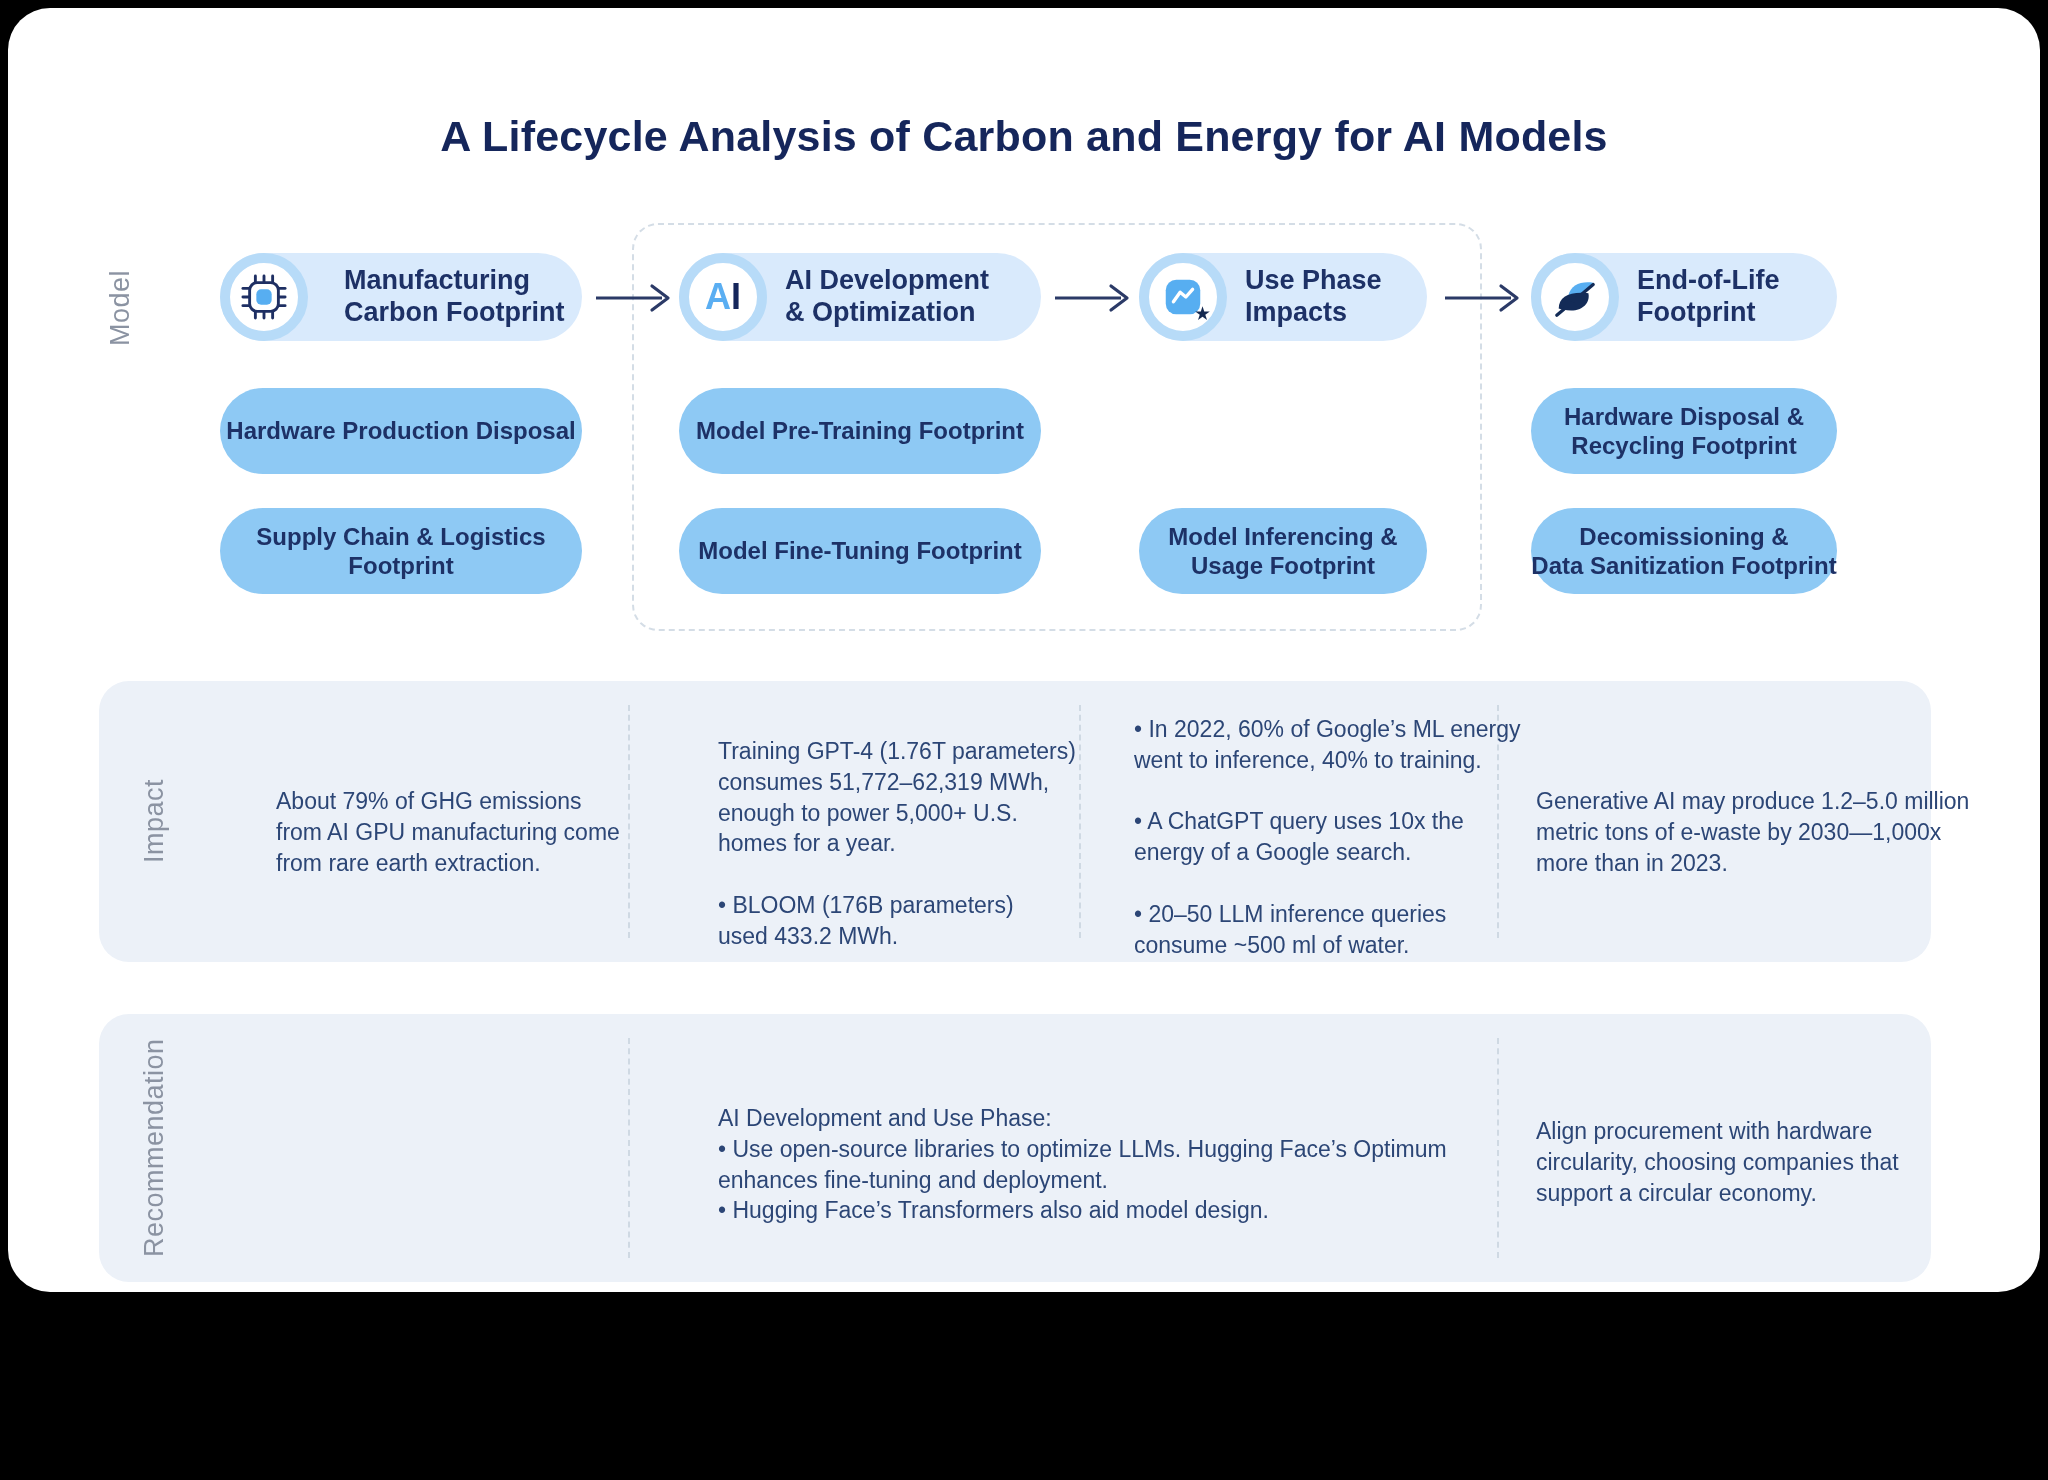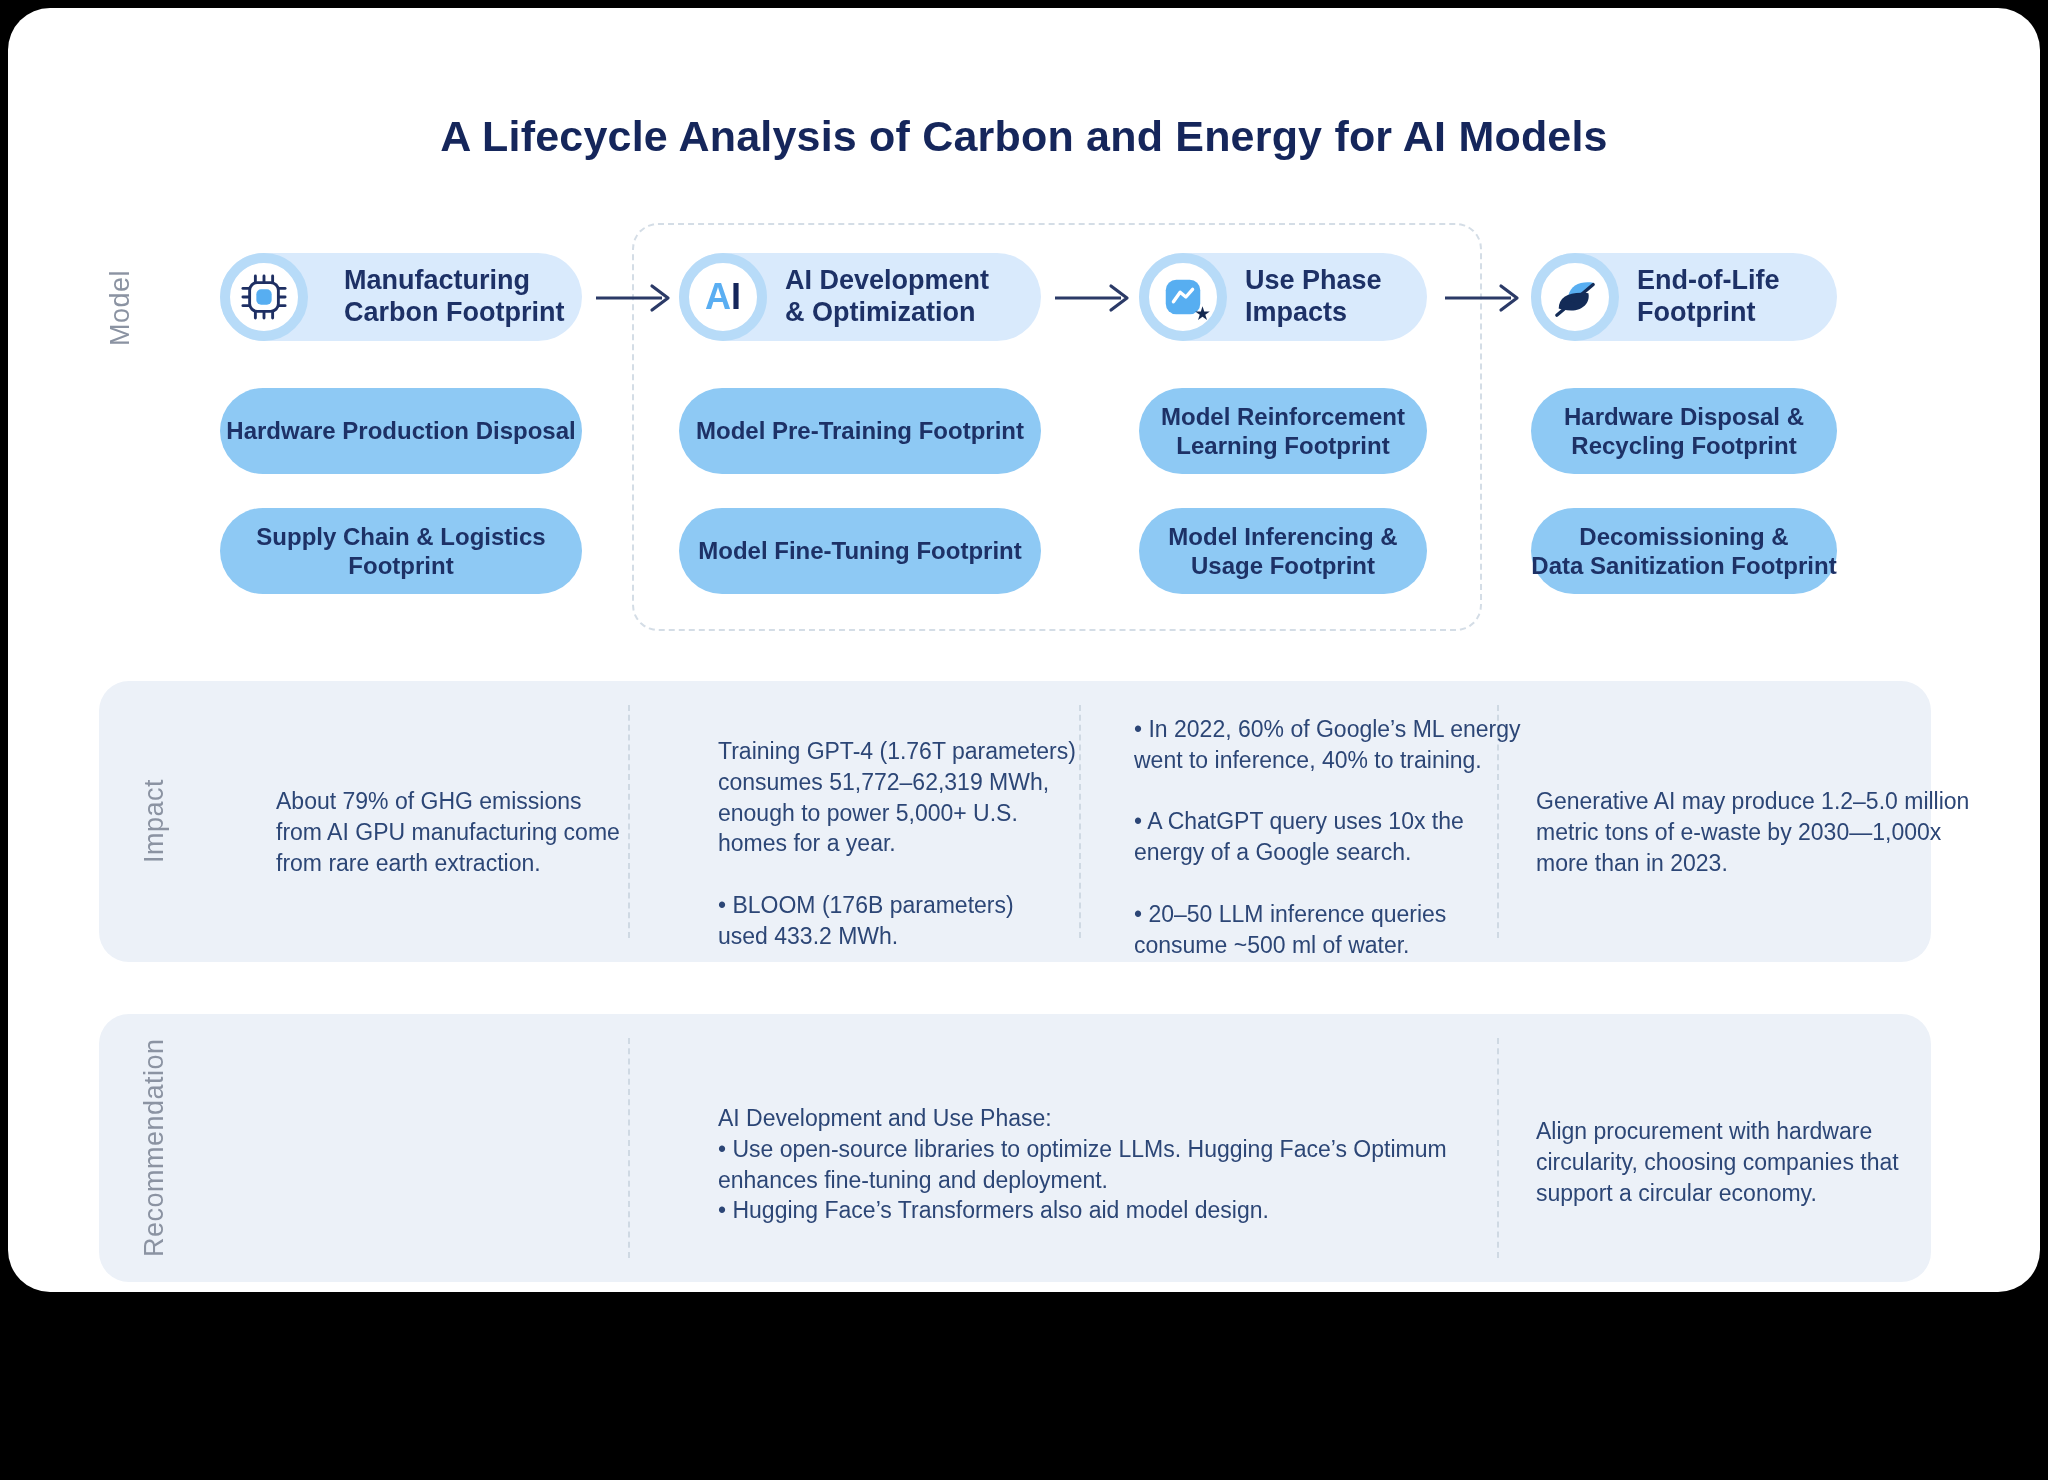--- a/index.html
+++ b/index.html
@@ -145,22 +145,20 @@
   </svg>
   <svg class="arrow a3" viewBox="0 0 80 36">
     <line x1="2" y1="18" x2="68" y2="18" stroke="#2b3a67" stroke-width="3.2"></line>
     <path d="M58 6 L74 18 L58 30" fill="none" stroke="#2b3a67" stroke-width="3.2" stroke-linecap="round" stroke-linejoin="round"></path>
   </svg>
 
   <div class="pill prow1 c1">Hardware Production Disposal</div>
   <div class="pill prow2 c1">Supply Chain &amp; Logistics Footprint</div>
   <div class="pill prow1 c2">Model Pre-Training Footprint</div>
   <div class="pill prow2 c2">Model Fine-Tuning Footprint</div>
-  <div class="pill prow1 c3">Model Reinforcement
-Learning Footprint</div>
   <div class="pill prow2 c3">Model Inferencing &amp;
 Usage Footprint</div>
   <div class="pill prow2 c4">Decomissioning &amp;
 Data Sanitization Footprint</div>
   <div class="pill prow1 c4">Hardware Disposal &amp;
 Recycling Footprint</div>
 
   <div class="band impact">
     <div class="vsep" style="left:529px"></div>
     <div class="vsep" style="left:980px"></div>

